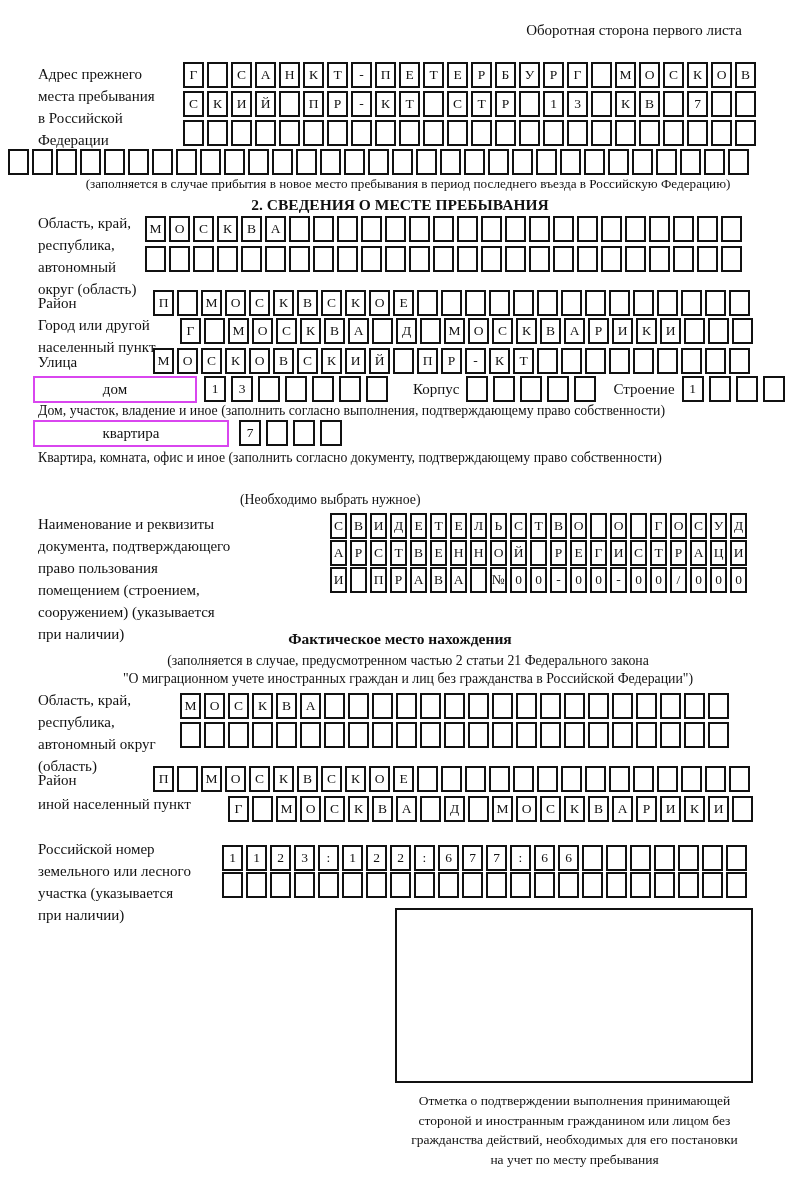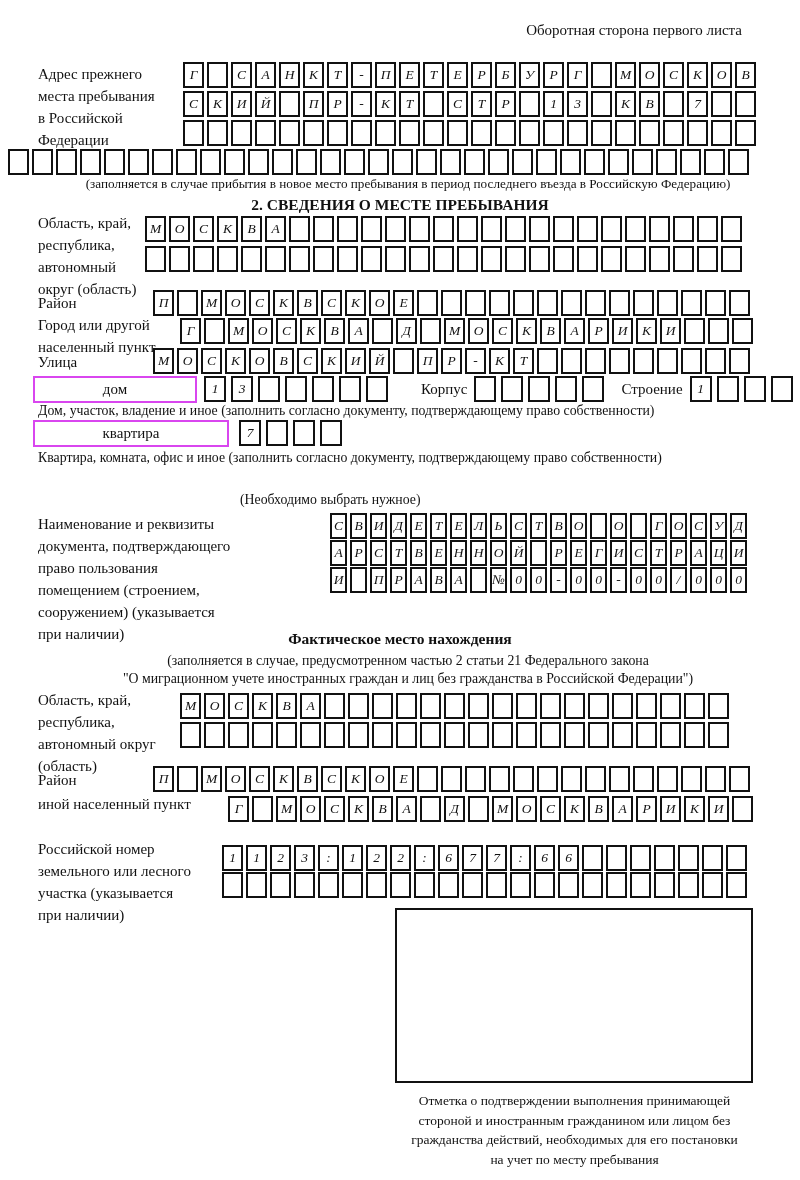--- a/index.html
+++ b/index.html
@@ -5,21 +5,21 @@
   html,body{margin:0;padding:0;background:#fff;}
   .page{position:relative;width:800px;height:1180px;background:#ffffff;color:#111;
         font-family:"Liberation Serif","DejaVu Serif",serif;overflow:hidden;}
   .abs{position:absolute;}
   .hdr{font-size:15px;}
   .lbl{font-size:15px;line-height:22px;}
   .lbl div{white-space:nowrap;}
   .note{font-size:13.2px;white-space:nowrap;}
   .center{left:0;width:800px;text-align:center;padding-left:8px;}
   .sect-title{font-size:15.5px;font-weight:bold;left:0;width:800px;text-align:center;white-space:nowrap;}
-  .cellrow{white-space:nowrap;height:38px;font-style:italic;}
+  .cellrow{white-space:nowrap;height:38px;}
   .cell{box-sizing:border-box;display:inline-block;width:21px;height:26px;border:2px solid #111;
         margin-right:3px;text-align:center;font-size:13.5px;line-height:22px;vertical-align:top;
         font-family:"Liberation Serif","DejaVu Serif",serif;}
   .tight .cell{width:17px;margin-right:3px;}
   .wide .cell{width:22px;margin-right:5px;}
   .flexrow{display:flex;align-items:flex-start;white-space:nowrap;}
   .bigbox{box-sizing:border-box;display:inline-block;height:27px;border:2px solid #d946ef;
           text-align:center;font-size:15px;line-height:23px;}
   .inline-label{font-size:15px;line-height:26px;display:inline-block;}
   .cbox{box-sizing:border-box;display:inline-block;width:23px;height:28px;border:2px solid #111;
@@ -66,26 +66,26 @@
       <div>населенный пункт</div>
     </div>
   <div class="abs cellrow" style="left:180px;top:318px"><span class="cell">Г</span><span class="cell"></span><span class="cell">М</span><span class="cell">О</span><span class="cell">С</span><span class="cell">К</span><span class="cell">В</span><span class="cell">А</span><span class="cell"></span><span class="cell">Д</span><span class="cell"></span><span class="cell">М</span><span class="cell">О</span><span class="cell">С</span><span class="cell">К</span><span class="cell">В</span><span class="cell">А</span><span class="cell">Р</span><span class="cell">И</span><span class="cell">К</span><span class="cell">И</span><span class="cell"></span><span class="cell"></span><span class="cell"></span></div>
 
   <div class="abs lbl" style="left:38px;top:351px">Улица</div>
   <div class="abs cellrow" style="left:153px;top:348px"><span class="cell">М</span><span class="cell">О</span><span class="cell">С</span><span class="cell">К</span><span class="cell">О</span><span class="cell">В</span><span class="cell">С</span><span class="cell">К</span><span class="cell">И</span><span class="cell">Й</span><span class="cell"></span><span class="cell">П</span><span class="cell">Р</span><span class="cell">-</span><span class="cell">К</span><span class="cell">Т</span><span class="cell"></span><span class="cell"></span><span class="cell"></span><span class="cell"></span><span class="cell"></span><span class="cell"></span><span class="cell"></span><span class="cell"></span><span class="cell"></span></div>
 
   <div class="abs flexrow wide" style="left:33px;top:376px">
     <span class="bigbox" style="width:164px">дом</span>
     <span class="cellrow" style="margin-left:7px"><span class="cell">1</span><span class="cell">3</span><span class="cell"></span><span class="cell"></span><span class="cell"></span><span class="cell"></span><span class="cell"></span></span>
-    <span class="inline-label" style="margin-left:28px;margin-right:7px">Корпус</span>
+    <span class="inline-label" style="margin-left:20px;margin-right:7px">Корпус</span>
     <span class="cellrow"><span class="cell"></span><span class="cell"></span><span class="cell"></span><span class="cell"></span><span class="cell"></span></span>
     <span class="inline-label" style="margin-left:12px;margin-right:7px">Строение</span>
     <span class="cellrow"><span class="cell">1</span><span class="cell"></span><span class="cell"></span><span class="cell"></span></span>
   </div>
-  <div class="abs note" style="left:38px;top:403px;font-size:13.8px">Дом, участок, владение и иное (заполнить согласно документу, подтверждающему право собственности)</div>
+  <div class="abs note" style="left:38px;top:403px;font-size:13.8px">Дом, участок, владение и иное (заполнить согласно выполнения, подтверждающему право собственности)</div>
 
   <div class="abs flexrow wide" style="left:33px;top:420px">
     <span class="bigbox" style="width:196px">квартира</span>
     <span class="cellrow" style="margin-left:10px"><span class="cell">7</span><span class="cell"></span><span class="cell"></span><span class="cell"></span></span>
   </div>
   <div class="abs note" style="left:38px;top:450px;font-size:13.8px">Квартира, комната, офис и иное (заполнить согласно документу, подтверждающему право собственности)</div>
 
   <div class="abs note" style="left:240px;top:492px;font-size:13.8px">(Необходимо выбрать нужное)</div>
 
   <div class="abs lbl" style="left:38px;top:513px">

